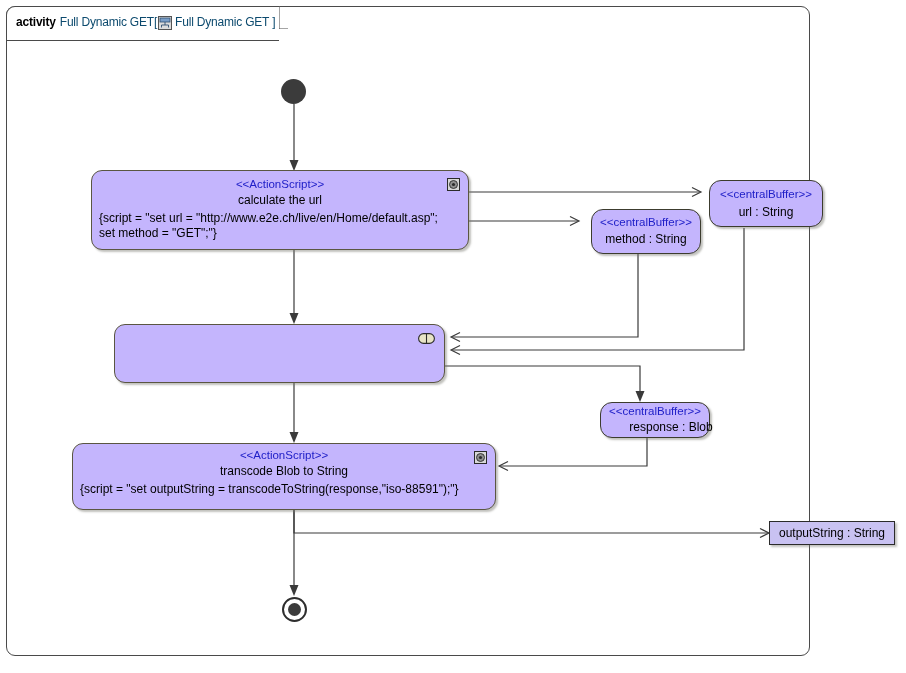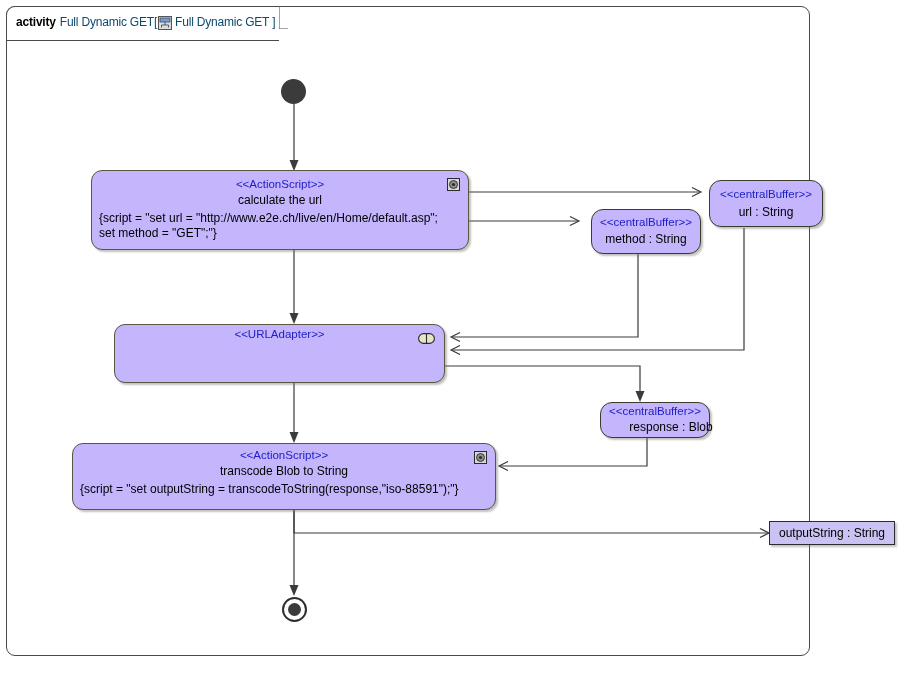--- a/index.html
+++ b/index.html
@@ -256,21 +256,20 @@
     <div class="stereo" style="position:absolute; left:0; top:7px; width:100%;">&lt;&lt;centralBuffer&gt;&gt;</div>
     <div class="nodename" style="position:absolute; left:0; top:24px; width:100%;">url : String</div>
   </div>
 
   <div class="node buffer" style="left:583px; top:209px; width:110px; height:45px;">
     <div class="stereo" style="position:absolute; left:0; top:6px; width:100%;">&lt;&lt;centralBuffer&gt;&gt;</div>
     <div class="nodename" style="position:absolute; left:0; top:22px; width:100%;">method : String</div>
   </div>
 
   <div class="node action" style="left:114px; top:324px; width:331px; height:59px;">
-    <div class="stereo" style="position:absolute; left:0; top:3px; width:100%;">&lt;&lt;URLAdapter&gt;&gt;</div>
     <span class="corner-icon" style="right:9px; top:5px; width:17px; height:11px;">
       <svg width="17" height="11" viewBox="0 0 17 11">
         <rect x="0.6" y="0.6" width="15.8" height="9.8" rx="4.9" ry="4.9" fill="#e8e4c6" stroke="#2b2b2b" stroke-width="1.1"></rect>
         <line x1="8.5" y1="0.6" x2="8.5" y2="10.4" stroke="#2b2b2b" stroke-width="1.1"></line>
       </svg>
     </span>
   </div>
 
   <div class="node buffer" style="left:592px; top:402px; width:110px; height:36px;">
     <div class="stereo" style="position:absolute; left:0; top:2px; width:100%;">&lt;&lt;centralBuffer&gt;&gt;</div>

